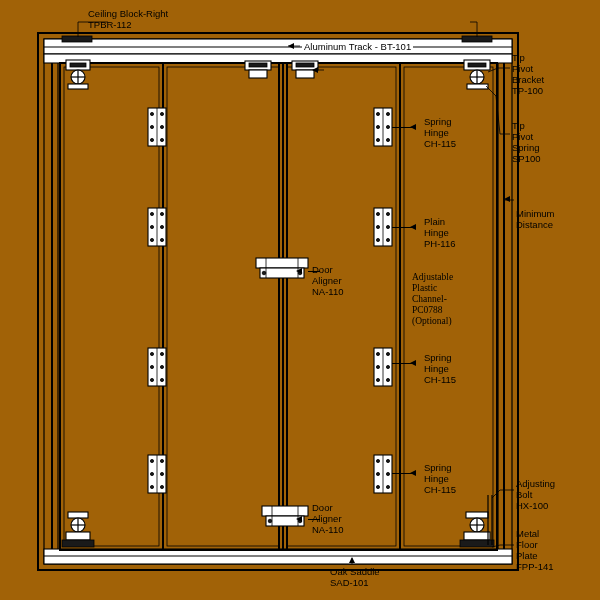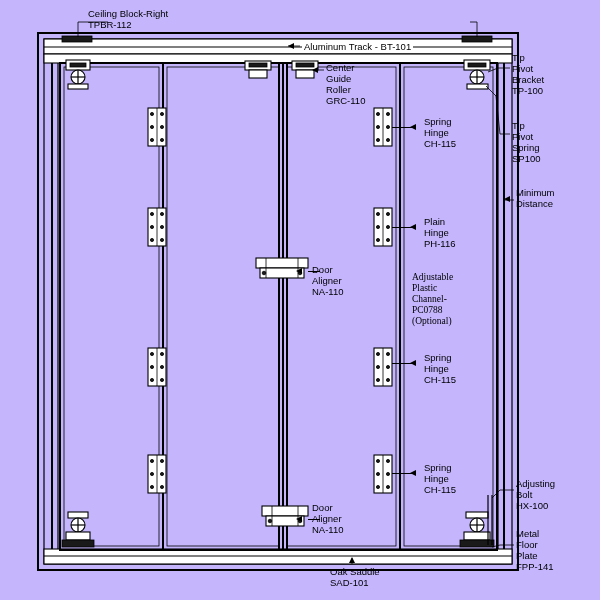--- a/index.html
+++ b/index.html
@@ -7,21 +7,21 @@
     padding: 0;
     background: #ffffff;
   }
   body {
     font-family: "Liberation Sans", sans-serif;
   }
   #stage {
     position: relative;
     width: 600px;
     height: 600px;
-    background: #c4b5fd;
+    background: #a16207;
     overflow: hidden;
   }
   .lbl {
     position: absolute;
     font-size: 9.5px;
     line-height: 11px;
     color: #000000;
     white-space: pre-line;
     font-family: "Liberation Sans", sans-serif;
   }
@@ -289,35 +289,31 @@
 TPBR-112</div>
 
 
   <div class="lbl left" style="left:302px; top:41px; background:#ffffff; padding:0 2px;">Aluminum Track - BT-101</div>
 
   <div class="lbl left" style="left:512px; top:52px;">Tip
 Pivot
 Bracket
 TP-100</div>
 
-  <div class="lbl left" style="left:326px; top:62px;">Center
-Guide
-Roller
-GRC-110</div>
 
   <div class="lbl left" style="left:512px; top:120px;">Tip
 Pivot
 Spring
 SP100</div>
 
   <div class="lbl left" style="left:424px; top:116px;">Spring
 Hinge
 CH-115</div>
 
-  <div class="lbl left" style="left:516px; top:187px;">Minimum
+  <div class="lbl left" style="left:516px; top:208px;">Minimum
 Distance</div>
 
   <div class="lbl left" style="left:424px; top:216px;">Plain
 Hinge
 PH-116</div>
 
   <div class="lbl left" style="left:312px; top:264px;">Door
 Aligner
 NA-110</div>
 

